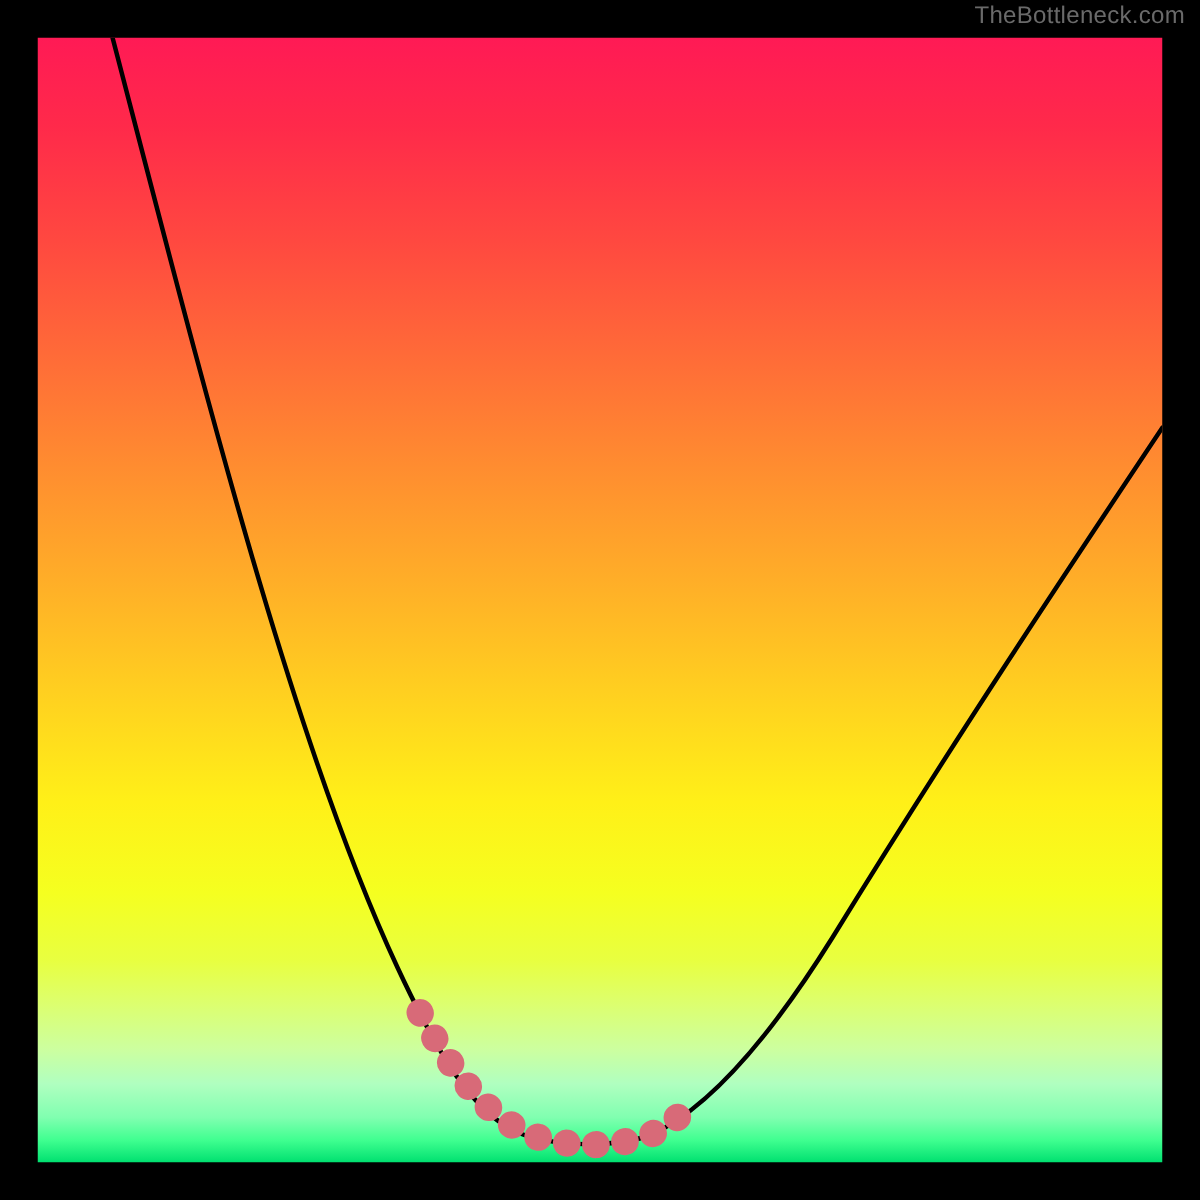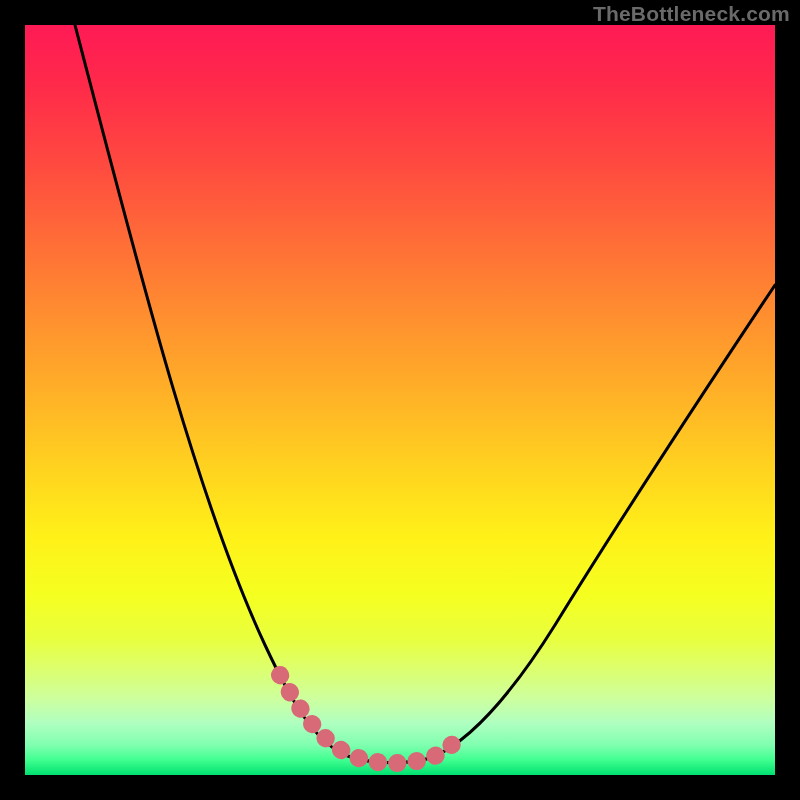--- a/index.html
+++ b/index.html
@@ -58,23 +58,23 @@
     top: 0;
     left: 0;
     width: 750px;
     height: 750px;
   }
   .watermark {
     position: absolute;
     top: 2px;
     right: 10px;
     color: #6a6a6a;
-    font-size: 21px;
+    font-size: 16px;
     letter-spacing: 0.2px;
-    font-weight: 700;
+    font-weight: 400;
   }
 </style>
 </head>
 <body>
 
 <div class="frame">
   <div class="plot">
     <div class="gradient"></div>
     <svg class="curve" viewBox="0 0 750 750" preserveAspectRatio="none">
       <path d="M 50 0

